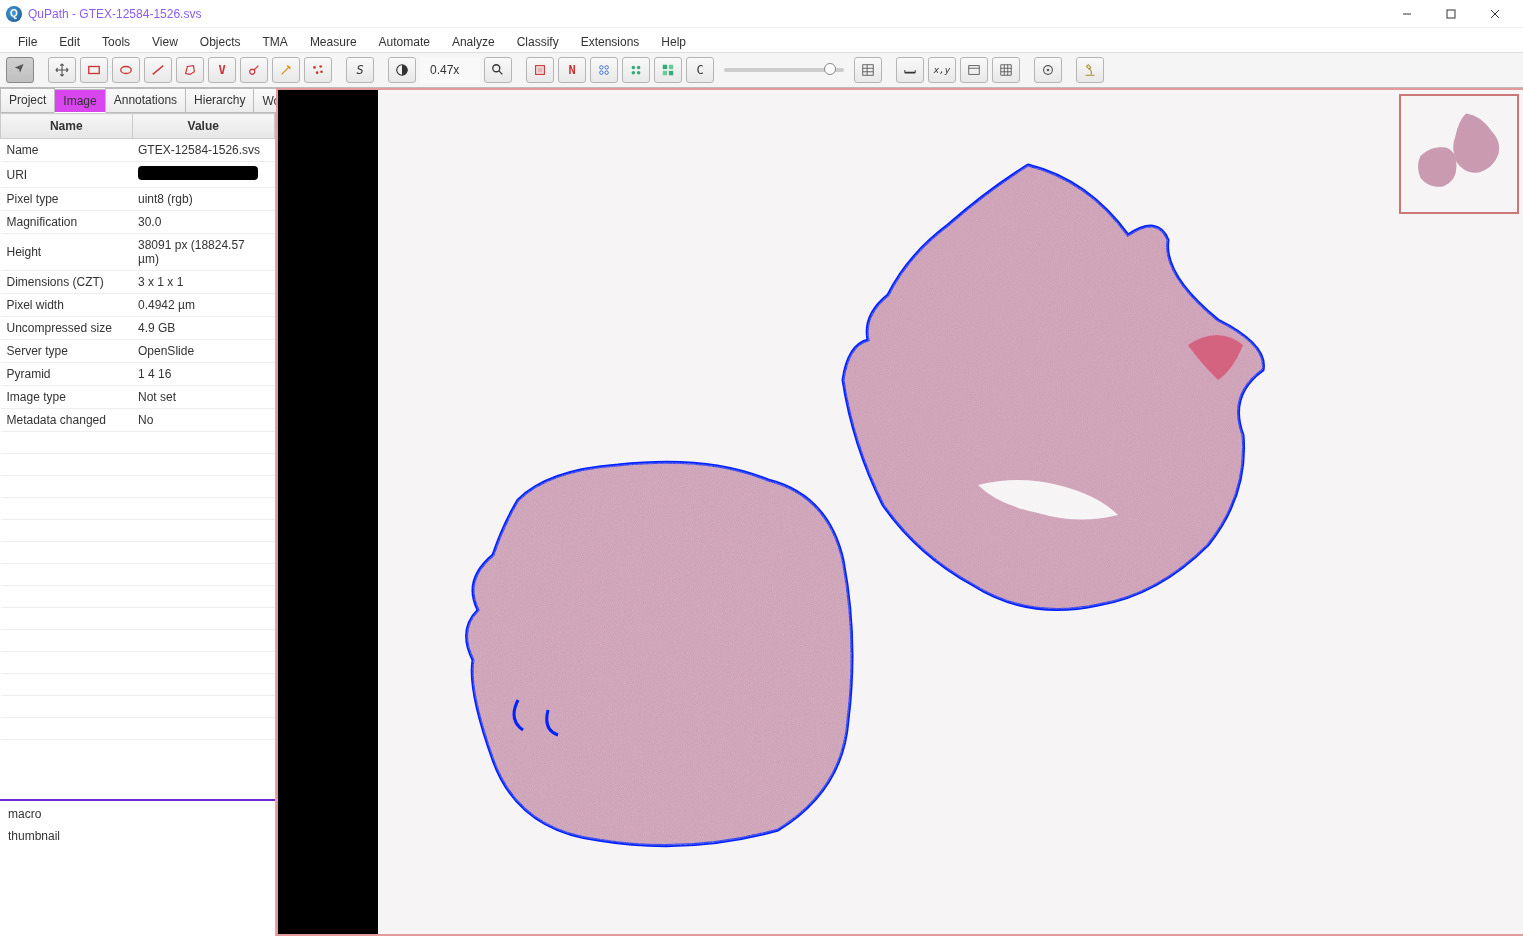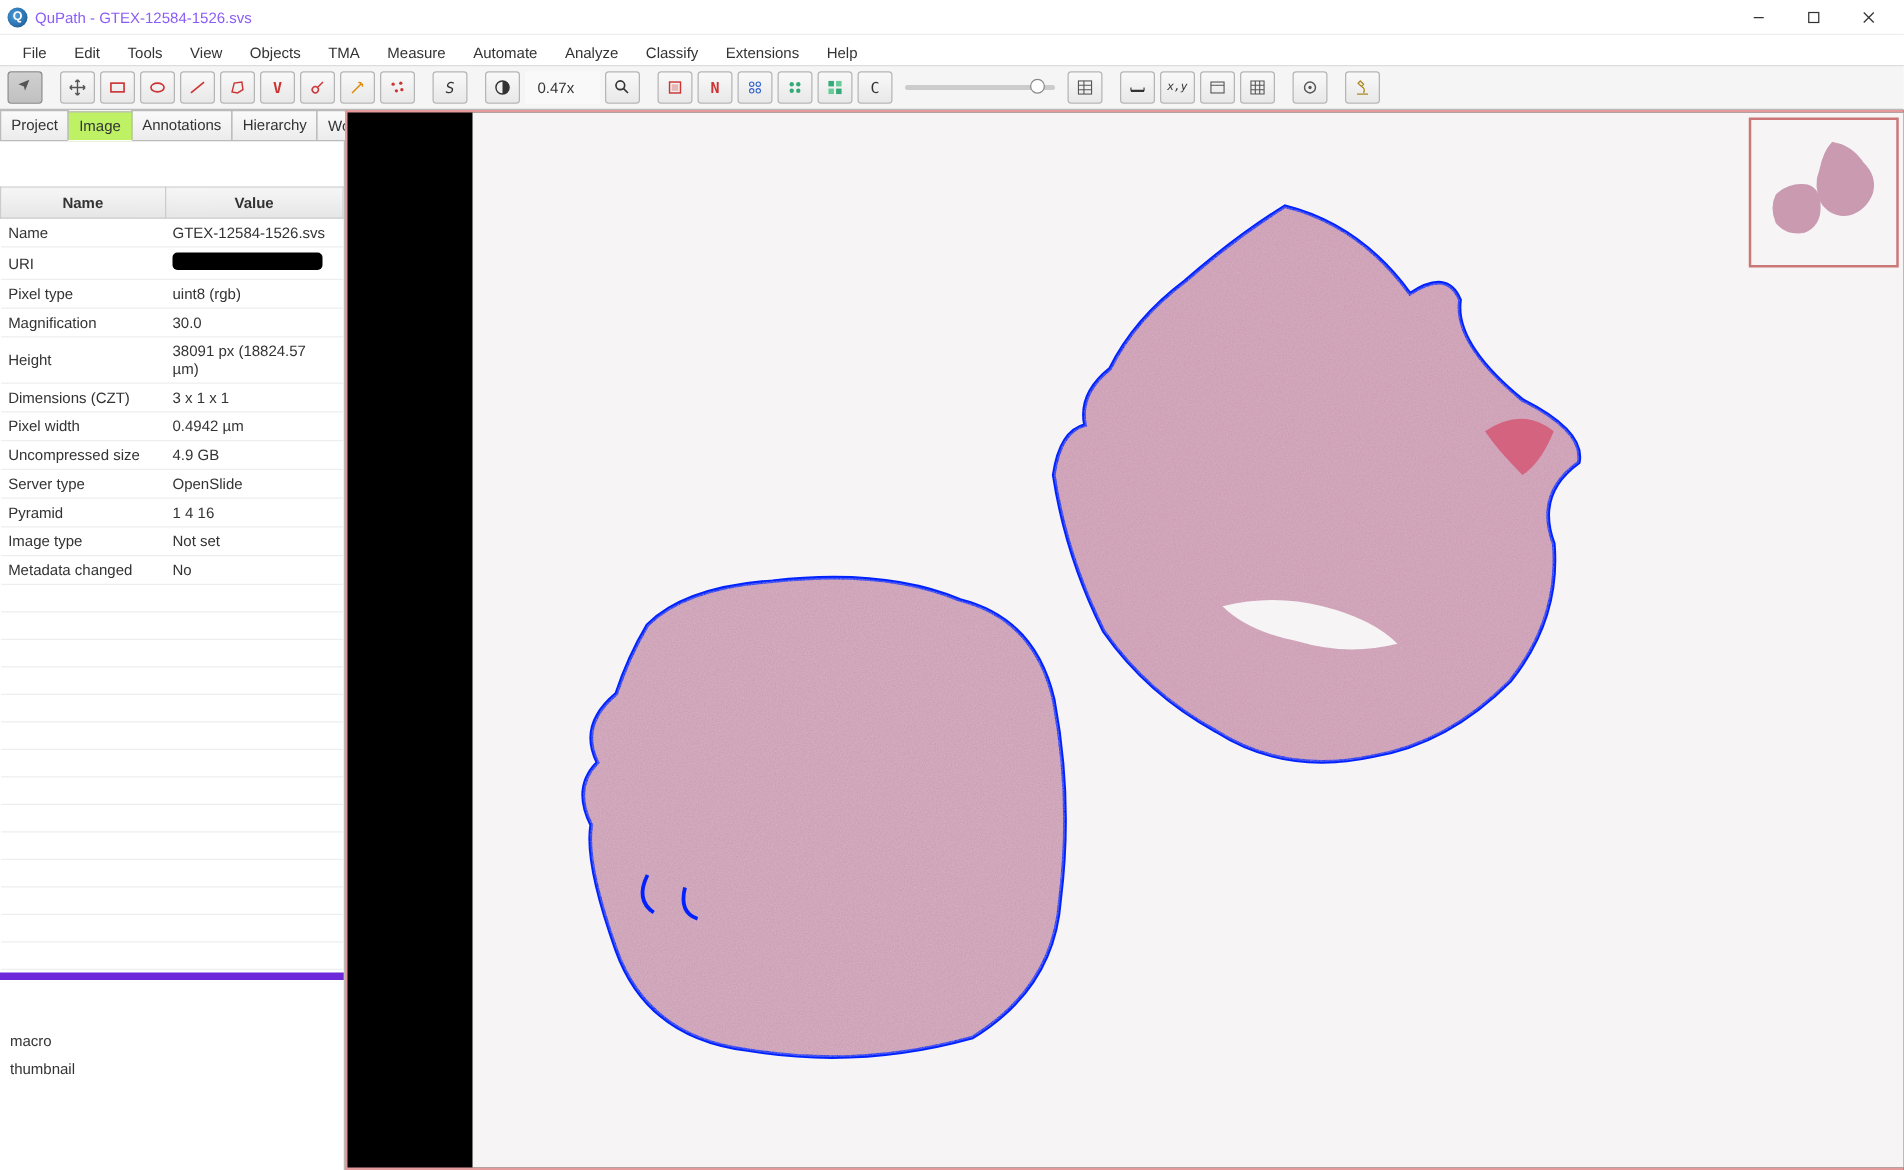--- a/index.html
+++ b/index.html
@@ -80,37 +80,36 @@
   width:12px; height:12px; background:#fff; border:1px solid #888; border-radius:50%;
   position:absolute; top:-5px; right:8px;
 }
 
 .main { flex:1; display:flex; min-height:0; }
 .sidebar {
   width: 276px;
   display:flex; flex-direction:column;
   border-right:1px solid #bbb;
   background:#fff;
-  gap:36px;
 }
 .tabs { display:flex; border-bottom:1px solid #bbb; background:#f3f3f3; }
 .tab {
   padding:4px 8px;
   border:1px solid #bbb;
   border-bottom:none;
   background:linear-gradient(#fafafa,#ececec);
   margin-right:-1px;
   cursor:default;
   font-size:12px;
 }
-.tab.active { background:#bef264; border-bottom:1px solid #fff; position:relative; top:1px; }
+.tab.active { background:#d946ef; border-bottom:1px solid #fff; position:relative; top:1px; }
 .tab.work { display:flex; align-items:center; gap:3px; }
 .tab.work .chev { font-size:9px; }
 
-.prop-table { flex:1; overflow:auto; border-bottom:6px solid #6d28d9; }
+.prop-table { flex:1; overflow:auto; border-bottom:2px solid #6d28d9; }
 .prop-table table { width:100%; border-collapse:collapse; }
 .prop-table th {
   background:linear-gradient(#f6f6f6,#e6e6e6);
   border:1px solid #ccc;
   padding:5px 6px;
   font-weight:bold;
   text-align:center;
 }
 .prop-table td {
   border-bottom:1px solid #eee;
@@ -119,21 +118,21 @@
   vertical-align:middle;
 }
 .prop-table td.name-col { width:48%; }
 .prop-table td.redacted {
   color:transparent;
 }
 .prop-table td.redacted span {
   background:#000; color:#000; border-radius:4px; padding:0 4px; display:inline-block; width:120px; height:14px;
 }
 .assoc-list {
-  height:116px;
+  height:135px;
   padding:2px 0;
   overflow:auto;
 }
 .assoc-list .assoc-item { padding:4px 8px; }
 
 .viewer {
   flex:1;
   position:relative;
   background:#000;
   border: 2px solid #e49a9a;

